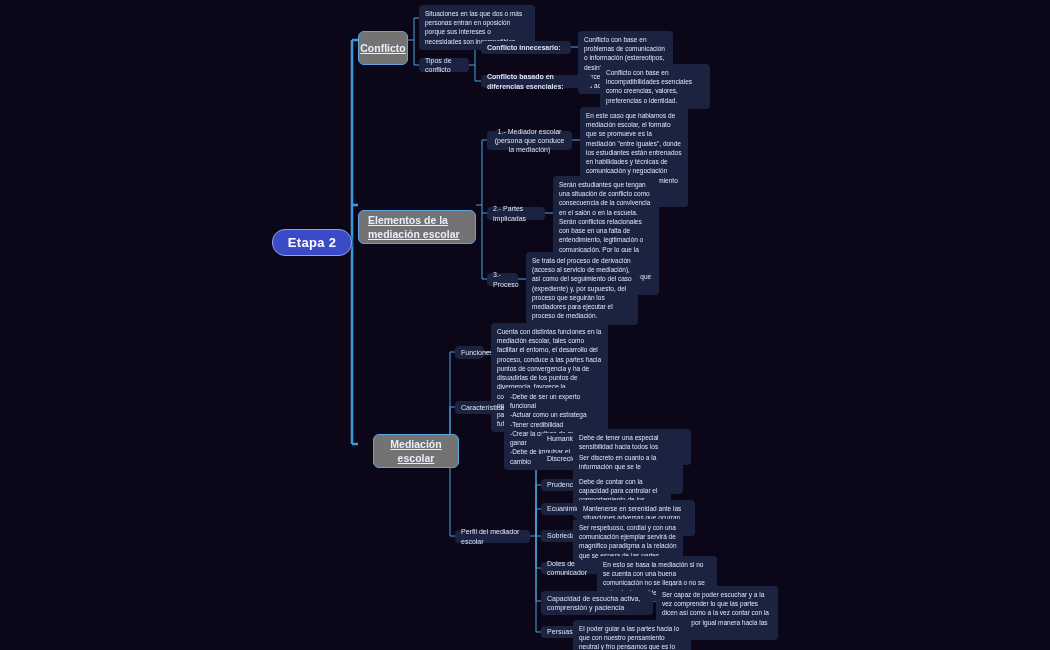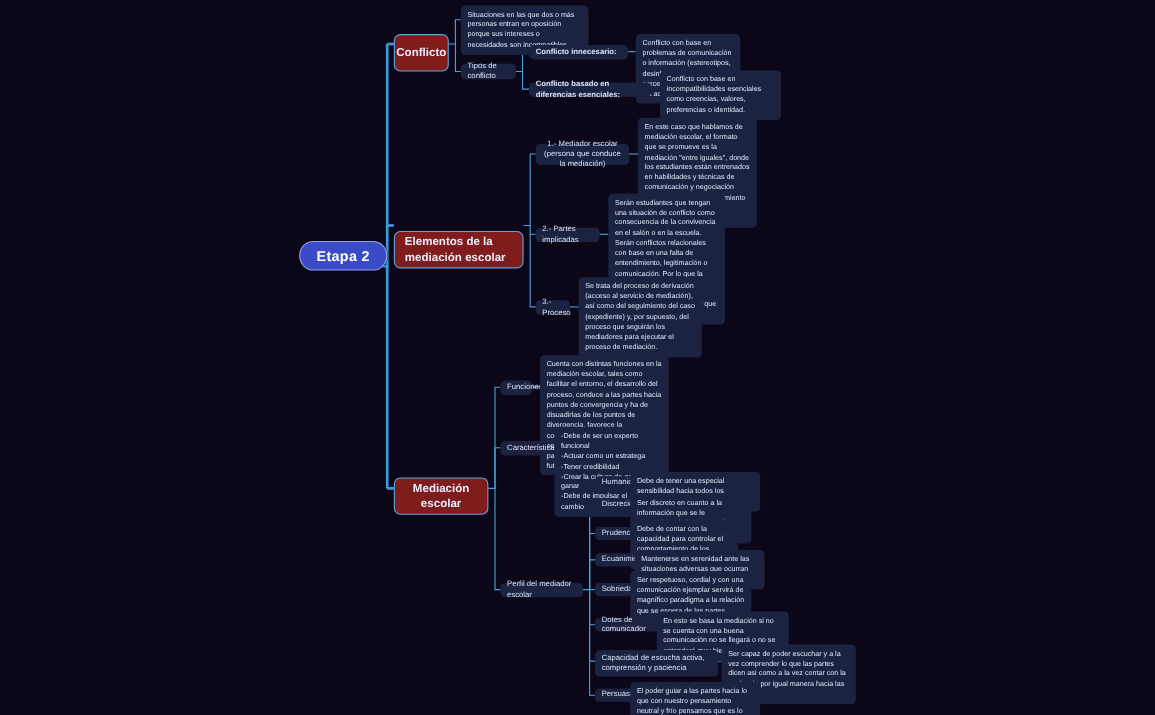--- a/index.html
+++ b/index.html
@@ -23,29 +23,30 @@
     color:#ffffff;
     font-size:13px;
     font-weight:bold;
     letter-spacing:.3px;
     display:flex;align-items:center;justify-content:center;
     box-shadow:0 0 0 1px rgba(0,0,0,.3);
   }
 
   
   .branch{
-    background:#7f1d1d;
+    background:#737373;
     border:1px solid #5aa7e0;
     border-radius:6px;
     color:#e8eefc;
     font-size:10.5px;
     font-weight:bold;
     display:flex;align-items:center;
     padding:16px 9px;
     line-height:1.35;
+    text-decoration:underline;
   }
 
   
   .sub{
     background:#1c2340;
     border-radius:4px;
     color:#dbe4f7;
     font-size:7px;
     display:flex;align-items:center;
     padding:3px 6px;
@@ -118,21 +119,21 @@
       <path d="M566 459 L573 459"></path>
       <path d="M566 485 L573 485"></path>
       <path d="M570 509 L577 509"></path>
       <path d="M566 536 L573 536"></path>
       <path d="M590 568 L597 568"></path>
       <path d="M649 601 L656 601"></path>
       <path d="M566 632 L573 632"></path>
     </g>
   </svg>
 
-  <div class="node root" style="left:272px;top:219px;width:80px;height:27px;border-radius:13px;">
+  <div class="node root" style="left:272px;top:229px;width:80px;height:27px;border-radius:13px;">
     <span>Etapa 2</span>
   </div>
 
   <div class="node branch center" style="left:358px;top:31px;width:50px;height:19px;">
     <span>Conflicto</span>
   </div>
 
   <div class="node leaf" style="left:419px;top:5px;width:116px;min-height:26px;">
     <span>Situaciones en las que dos o más personas entran en oposición porque sus intereses o necesidades son incompatibles.</span>
   </div>
@@ -173,21 +174,21 @@
     <span>Serán estudiantes que tengan una situación de conflicto como consecuencia de la convivencia en el salón o en la escuela. Serán conflictos relacionales con base en una falta de entendimiento, legitimación o comunicación. Por lo que la mediación les ofrecerá una oportunidad de buscar una estrategia futura para evitar que el conflicto surja de nuevo.</span>
   </div>
 
   <div class="node sub" style="left:487px;top:273px;width:31px;height:13px;">
     <span>3.- Proceso</span>
   </div>
   <div class="node leaf" style="left:526px;top:252px;width:112px;min-height:48px;">
     <span>Se trata del proceso de derivación (acceso al servicio de mediación), así como del seguimiento del caso (expediente) y, por supuesto, del proceso que seguirán los mediadores para ejecutar el proceso de mediación.</span>
   </div>
 
-  <div class="node branch center" style="left:358px;top:434px;width:86px;height:32px;">
+  <div class="node branch center" style="left:373px;top:434px;width:86px;height:32px;">
     <span>Mediación escolar</span>
   </div>
 
   <div class="node sub" style="left:455px;top:346px;width:29px;height:13px;">
     <span>Funciones</span>
   </div>
   <div class="node leaf" style="left:491px;top:323px;width:117px;min-height:58px;">
     <span>Cuenta con distintas funciones en la mediación escolar, tales como facilitar el entorno, el desarrollo del proceso, conduce a las partes hacia puntos de convergencia y ha de disuadirlas de los puntos de divergencia, favorece la comprensión y el respeto de las opiniones e intereses de ambas partes permitiendo una relación futura satisfactoria.</span>
   </div>
 

